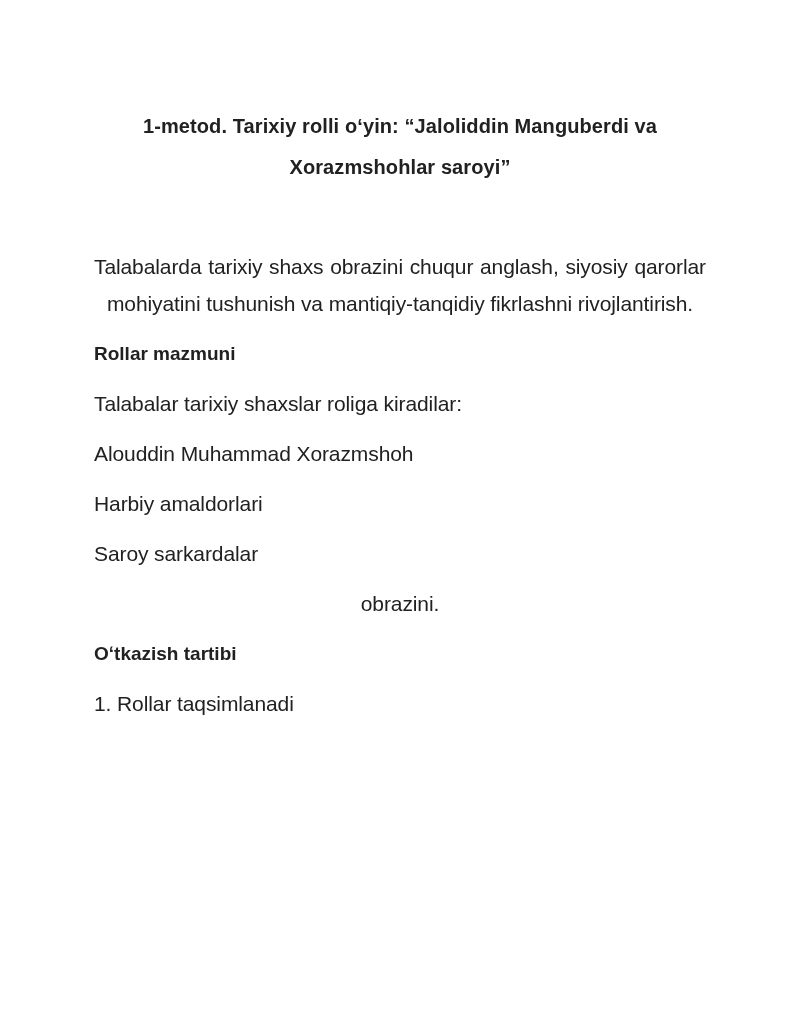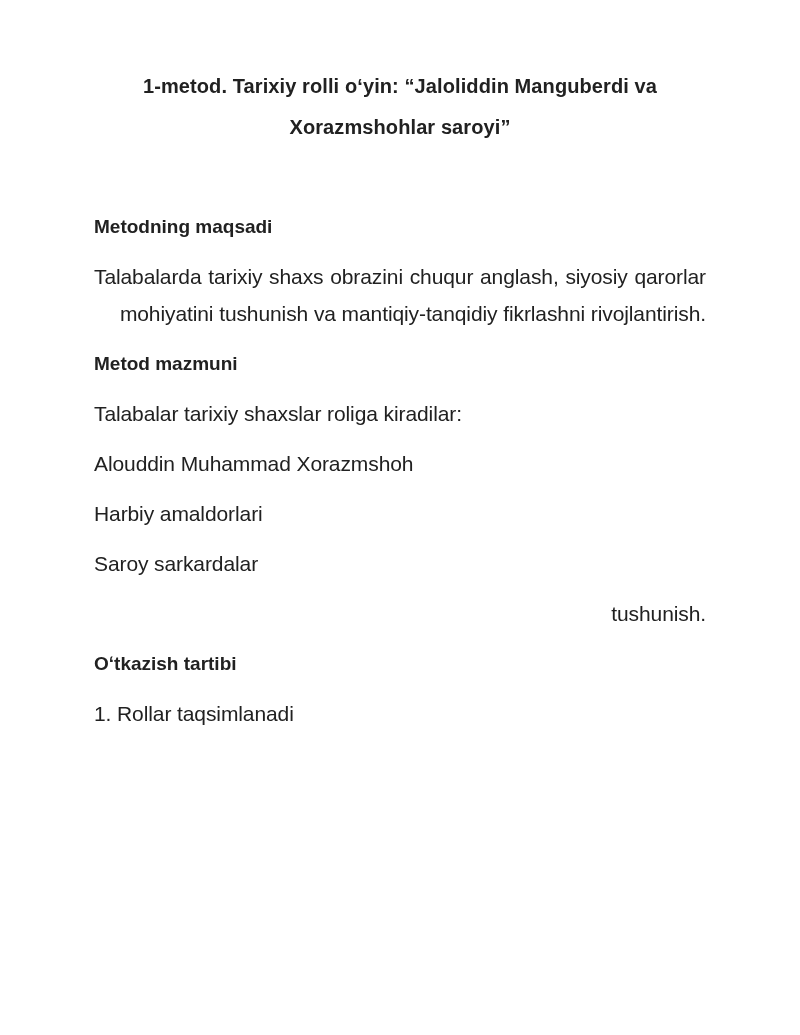--- a/index.html
+++ b/index.html
@@ -6,21 +6,21 @@
     margin: 0;
     padding: 0;
     background: #ffffff;
   }
   .page {
     position: relative;
     width: 800px;
     height: 1035px;
     background: #ffffff;
     box-sizing: border-box;
-    padding: 66px 94px 0 94px;
+    padding: 106px 94px 0 94px;
     overflow: hidden;
     font-family: "Liberation Sans", "DejaVu Sans", sans-serif;
     color: #212121;
   }
   .doc-title {
     font-size: 20px;
     line-height: 41px;
     font-weight: 700;
     text-align: center;
     margin: 0 0 60px 0;
@@ -41,53 +41,52 @@
     font-weight: 400;
     margin: 0 0 13px 0;
     letter-spacing: -0.1px;
   }
   .para .jline {
     text-align: justify;
     text-align-last: justify;
     white-space: nowrap;
   }
   .para .lline {
-    text-align: right;
+    text-align: center;
   }
 </style>
 </head>
 <body>
 
 <div class="page">
 
   <div class="doc-title">
     <div class="title-line">1-metod. Tarixiy rolli oʻyin: “Jaloliddin Manguberdi va</div>
     <div class="title-line">Xorazmshohlar saroyi”</div>
   </div>
 
-  <div class="heading">Metodning maqsadi</div>
 
   <div class="para">
     <div class="jline">Talabalarda tarixiy shaxs obrazini chuqur anglash, siyosiy qarorlar</div>
     <div class="lline">mohiyatini tushunish va mantiqiy-tanqidiy fikrlashni rivojlantirish.</div>
   </div>
 
-  <div class="heading">Metod mazmuni</div>
+  <div class="heading">Rollar mazmuni</div>
 
   <div class="para">Talabalar tarixiy shaxslar roliga kiradilar:</div>
 
 
   <div class="para">Alouddin Muhammad Xorazmshoh</div>
 
   <div class="para">Harbiy amaldorlari</div>
 
   <div class="para">Saroy sarkardalar</div>
 
 
   <div class="para">
-    <div class="lline">tushunish.</div>
+    <div class="lline">obrazini.</div>
   </div>
 
   <div class="heading">Oʻtkazish tartibi</div>
 
   <div class="para">1. Rollar taqsimlanadi</div>
 
 </div>
 
 </body></html>

